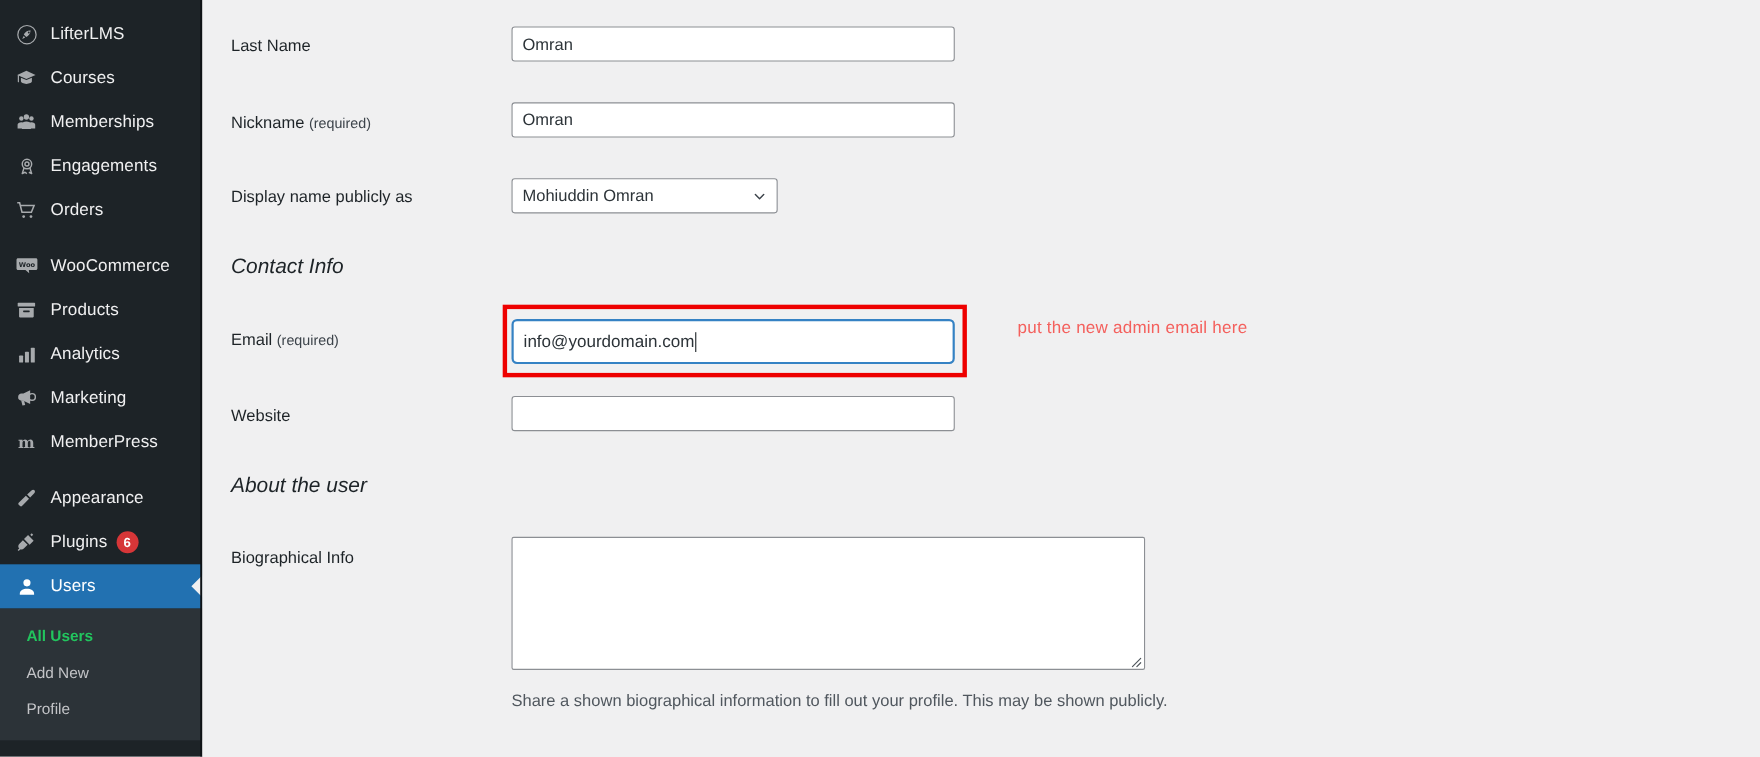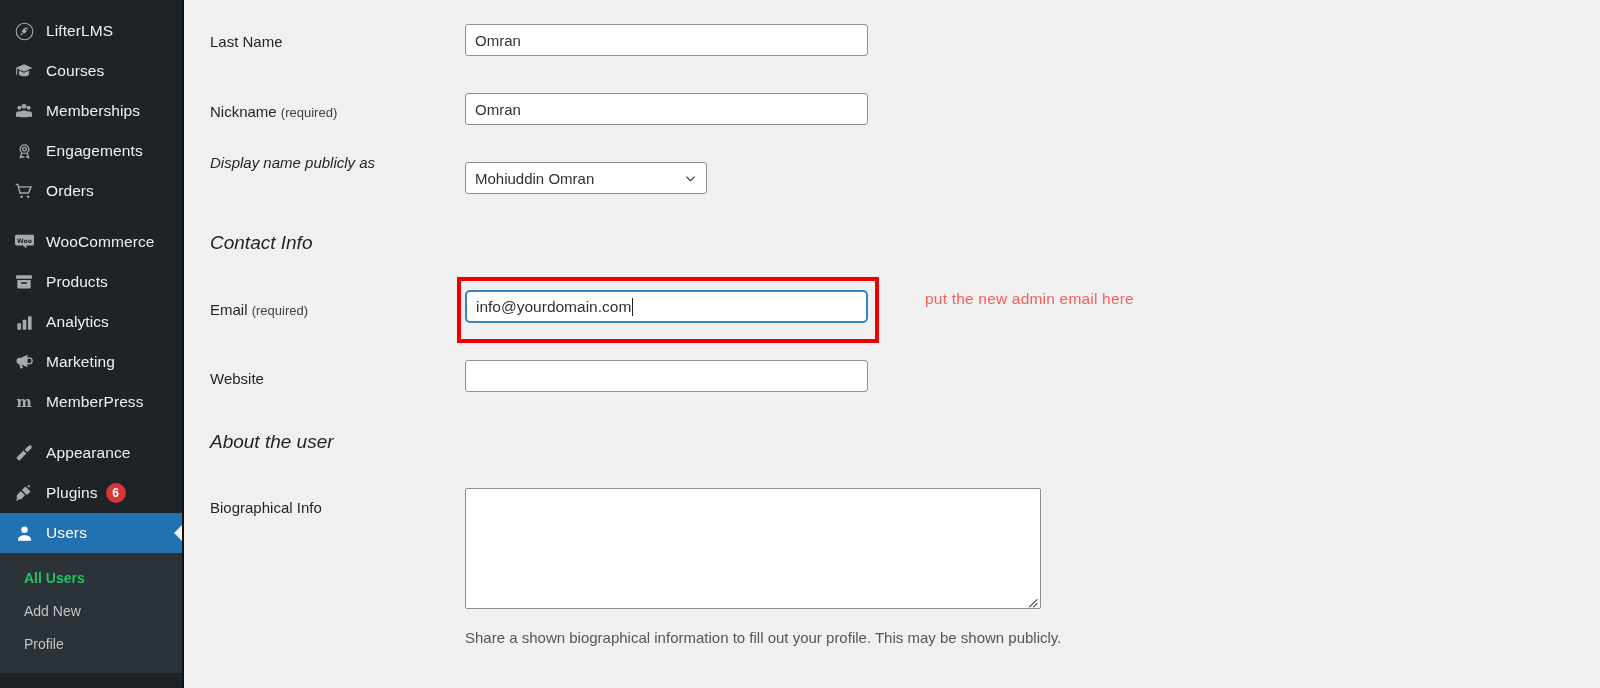--- a/index.html
+++ b/index.html
@@ -151,21 +151,21 @@
     position: absolute;
     left: 457px; top: 277px;
     width: 422px; height: 66px;
     border: 4px solid #ee0000;
     background: transparent;
     z-index: 3;
   }
   #email-input {
     position: absolute;
     left: 465px; top: 290px;
-    width: 403px; height: 33px;
+    width: 403px; height: 41px;
     background: #ffffff;
     border: 2px solid #3582c4;
     border-radius: 5px;
     padding: 0 9px;
     font-size: 15.5px;
     color: #2c3338;
     display: flex; align-items: center;
     z-index: 4;
   }
   #email-input .caret {
@@ -384,21 +384,21 @@
       <span>Last Name</span>
     </div>
     <input class="txt" style="top: 24px;" type="text" value="Omran">
 
     <div class="lbl" style="top:103px;">
       <span>Nickname</span>
       <span class="req">(required)</span>
     </div>
     <input class="txt" style="top: 93px;" type="text" value="Omran">
 
-    <div class="lbl" style="top:154px;font-style:italic;">
+    <div class="lbl" style="top:171px;">
       <span>Display name publicly as</span>
     </div>
     <div class="selectbox" style="top:162px;">
       <span class="sel-val">Mohiuddin Omran</span>
       <span class="chev">
         <svg width="13" height="13" viewBox="0 0 24 24" fill="none" stroke="currentColor" stroke-width="2.4" stroke-linecap="round" stroke-linejoin="round">
           <polyline points="5 9 12 16 19 9"></polyline>
         </svg>
       </span>
     </div>

